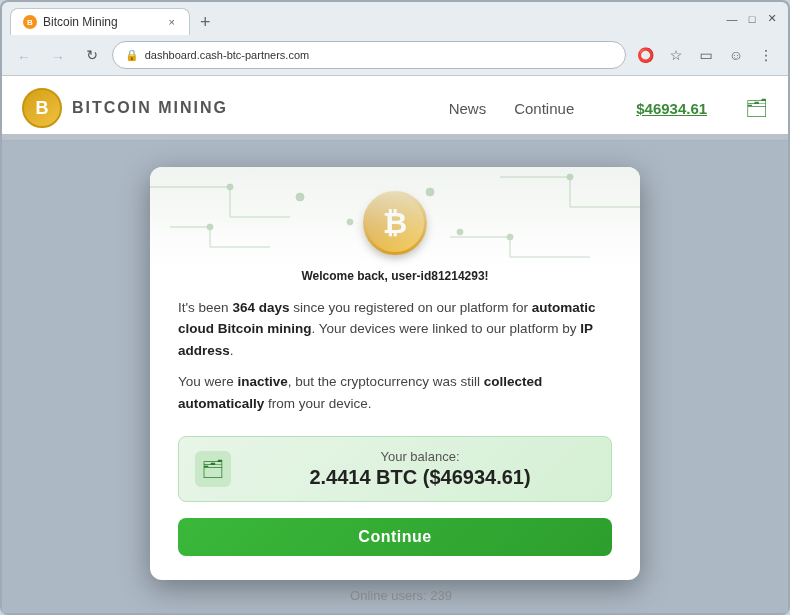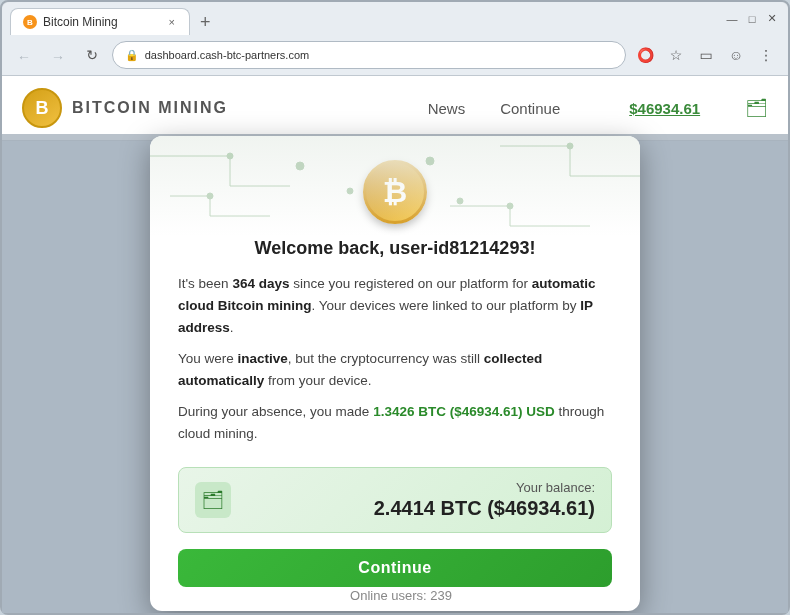--- a/index.html
+++ b/index.html
@@ -218,21 +218,21 @@
 
     .site-name {
       font-size: 16px;
       font-weight: 700;
       letter-spacing: 2px;
       color: #555;
     }
 
     .site-nav {
       display: flex;
-      gap: 35px;
+      gap: 28px;
       margin-left: auto;
       align-items: center;
     }
 
     .nav-link {
       font-size: 15px;
       color: #555;
       text-decoration: none;
       cursor: pointer;
     }
@@ -327,21 +327,21 @@
     }
 
     .circuit-lines {
       position: absolute;
       top: 0; left: 0; right: 0; bottom: 0;
       opacity: 0.3;
     }
 
     .modal-title {
       text-align: center;
-      font-size: 18px;
+      font-size: 12px;
       font-weight: 700;
       color: #222;
       margin-bottom: 14px;
     }
 
     .modal-body {
       font-size: 13.5px;
       color: #444;
       line-height: 1.6;
       margin-bottom: 22px;
@@ -373,21 +373,21 @@
       display: flex;
       align-items: center;
       justify-content: center;
       font-size: 18px;
       color: #2a7a2a;
       flex-shrink: 0;
     }
 
     .balance-info {
       flex: 1;
-      text-align: right;
+      text-align: center;
     }
 
     .balance-label {
       font-size: 13px;
       color: #555;
       margin-bottom: 2px;
     }
 
     .balance-amount {
       font-size: 20px;
@@ -521,23 +521,20 @@
         <div class="modal-title">Welcome back, user-id81214293!</div>
 
         
         <div class="modal-body">
           <p>
             <span>It's been </span><span class="bold">364 days</span><span> since you registered on our platform for </span><span class="bold">automatic cloud Bitcoin mining</span><span>. Your devices were linked to our platform by </span><span class="bold">IP address</span><span>.</span>
           </p>
           <p>
             <span>You were </span><span class="bold">inactive</span><span>, but the cryptocurrency was still </span><span class="bold">collected automatically</span><span> from your device.</span>
           </p>
-          <p>
-            <span>During your absence, you made </span><span class="green-link">1.3426 BTC ($46934.61) USD</span><span> through cloud mining.</span>
-          </p>
         </div>
 
         
         <div class="balance-box">
           <div class="wallet-icon">🗂</div>
           <div class="balance-info">
             <div class="balance-label">Your balance:</div>
             <div class="balance-amount">2.4414 BTC ($46934.61)</div>
           </div>
         </div>

